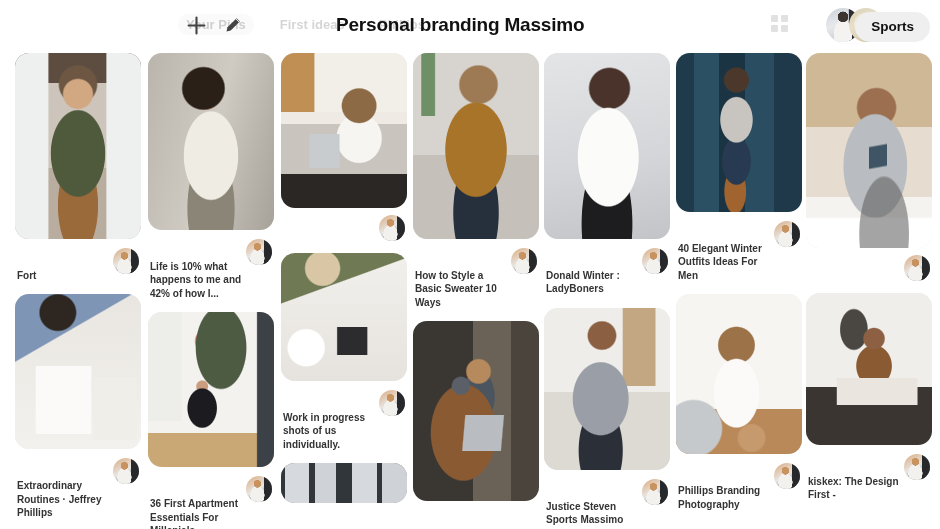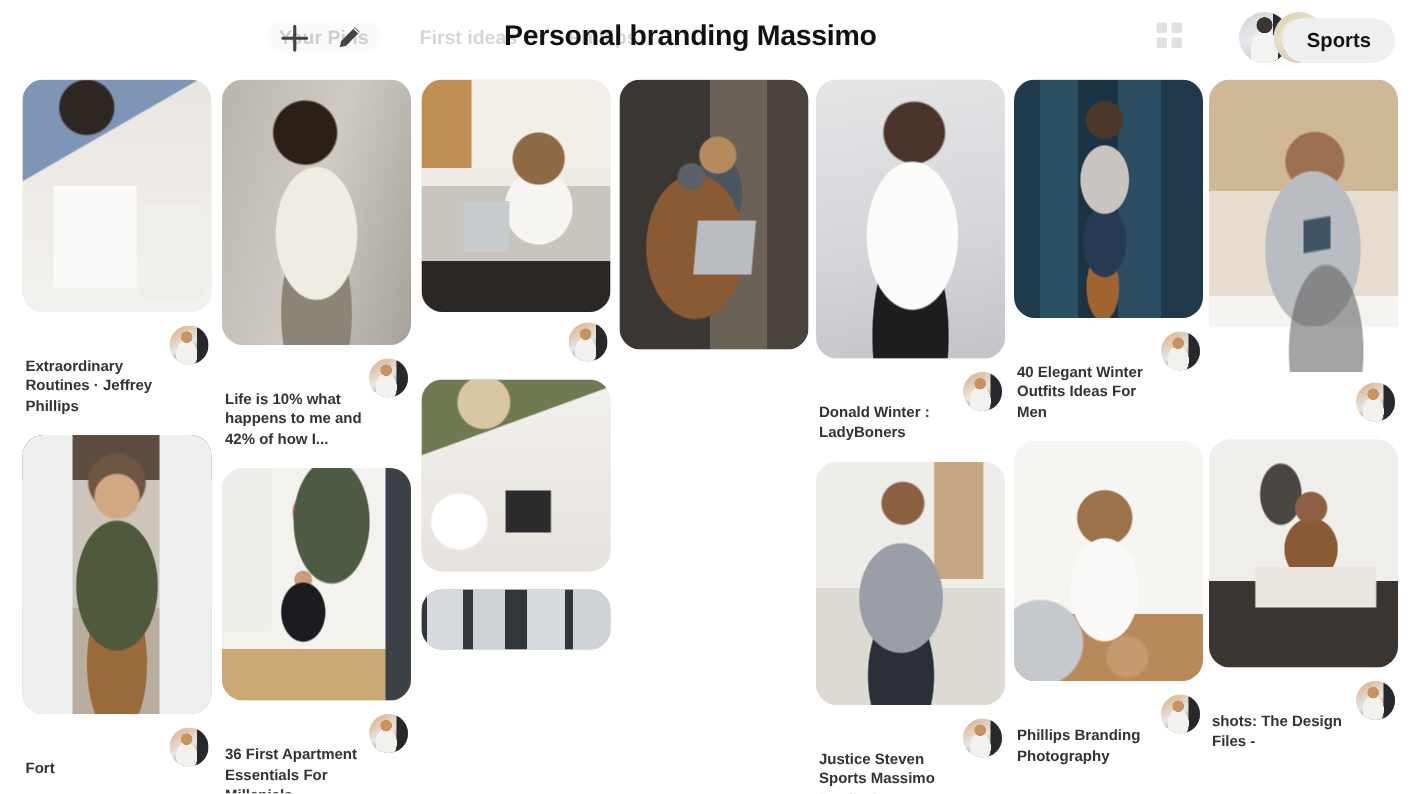--- a/index.html
+++ b/index.html
@@ -221,48 +221,48 @@
       <span class="ph" style="background:radial-gradient(circle at 46% 46%, #efe7d2 0 40%, transparent 41%)"></span>
     </span>
   </div>
 
   <button class="invite-btn">Sports</button>
 </div>
 
 <div class="board" id="board">
     <div class="column" style="left: 15px;">
       <div class="pin">
-        <div class="pin-img" style="height: 155px;">
-    <span class="ph" style="background:linear-gradient(180deg,#e9e6e1 0%,#f3f1ed 100%)"></span>
-    <span class="ph" style="background:linear-gradient(150deg,#7e95b5 0 42%, transparent 43%);height:56%"></span>
-    <span class="ph" style="background:radial-gradient(circle at 34% 12%, #2e2620 0 11%, transparent 12%)"></span>
-    <span class="ph" style="background:linear-gradient(90deg,transparent 0 16%, #fbfaf8 17% 60%, transparent 61%);top:46%;height:44%"></span>
-    <span class="ph" style="background:linear-gradient(90deg,transparent 0 62%, #f0eee9 63% 96%, transparent 97%);top:54%;height:40%"></span>
-        </div>
-        <div class="pin-meta">
-          <div class="pin-title">Extraordinary Routines · Jeffrey Phillips</div>
-          <div class="pin-avatar">
-  <span class="ph" style="background:linear-gradient(150deg,#d9a97d 0%,#e8e6e3 48%,#2e3136 100%)"></span>
-  <span class="ph" style="background:radial-gradient(circle at 44% 30%, #c8935f 0 16%, transparent 17%),
-    radial-gradient(ellipse at 44% 74%, #f3f1ee 0 34%, transparent 35%),
-    linear-gradient(90deg, transparent 0 70%, #26282c 71% 100%)"></span>
-          </div>
-        </div>
-      </div>
-      <div class="pin">
         <div class="pin-img" style="height: 186px;">
     <span class="ph" style="background:linear-gradient(180deg,#5d4d40 0 16%,#cdc5bb 16% 62%,#b9ada0 62% 100%)"></span>
     <span class="ph" style="background:linear-gradient(90deg,#eef0ef 6% 26%, transparent 27% 72%, #eef0ef 73% 94%)"></span>
     <span class="ph" style="background:radial-gradient(circle at 50% 22%, #d2a883 0 9%, transparent 10%),
       radial-gradient(circle at 50% 17%, #6d5743 0 11%, transparent 12%)"></span>
     <span class="ph" style="background:radial-gradient(ellipse at 50% 54%, #4f5a3c 0 30%, transparent 31%),
       radial-gradient(ellipse at 50% 82%, #9a6a3a 0 22%, transparent 23%)"></span>
         </div>
         <div class="pin-meta">
           <div class="pin-title">Fort</div>
+          <div class="pin-avatar">
+  <span class="ph" style="background:linear-gradient(150deg,#d9a97d 0%,#e8e6e3 48%,#2e3136 100%)"></span>
+  <span class="ph" style="background:radial-gradient(circle at 44% 30%, #c8935f 0 16%, transparent 17%),
+    radial-gradient(ellipse at 44% 74%, #f3f1ee 0 34%, transparent 35%),
+    linear-gradient(90deg, transparent 0 70%, #26282c 71% 100%)"></span>
+          </div>
+        </div>
+      </div>
+      <div class="pin">
+        <div class="pin-img" style="height: 155px;">
+    <span class="ph" style="background:linear-gradient(180deg,#e9e6e1 0%,#f3f1ed 100%)"></span>
+    <span class="ph" style="background:linear-gradient(150deg,#7e95b5 0 42%, transparent 43%);height:56%"></span>
+    <span class="ph" style="background:radial-gradient(circle at 34% 12%, #2e2620 0 11%, transparent 12%)"></span>
+    <span class="ph" style="background:linear-gradient(90deg,transparent 0 16%, #fbfaf8 17% 60%, transparent 61%);top:46%;height:44%"></span>
+    <span class="ph" style="background:linear-gradient(90deg,transparent 0 62%, #f0eee9 63% 96%, transparent 97%);top:54%;height:40%"></span>
+        </div>
+        <div class="pin-meta">
+          <div class="pin-title">Extraordinary Routines · Jeffrey Phillips</div>
           <div class="pin-avatar">
   <span class="ph" style="background:linear-gradient(150deg,#d9a97d 0%,#e8e6e3 48%,#2e3136 100%)"></span>
   <span class="ph" style="background:radial-gradient(circle at 44% 30%, #c8935f 0 16%, transparent 17%),
     radial-gradient(ellipse at 44% 74%, #f3f1ee 0 34%, transparent 35%),
     linear-gradient(90deg, transparent 0 70%, #26282c 71% 100%)"></span>
           </div>
         </div>
       </div>
     </div>
     <div class="column" style="left: 148px;">
@@ -325,29 +325,56 @@
         </div>
       </div>
       <div class="pin">
         <div class="pin-img" style="height: 128px;">
     <span class="ph" style="background:linear-gradient(180deg,#f2f0ec 0%,#e6e3de 100%)"></span>
     <span class="ph" style="background:linear-gradient(160deg,#6f7a55 0 40%, transparent 41%);height:62%"></span>
     <span class="ph" style="background:radial-gradient(circle at 33% 12%, #d9c6a4 0 12%, transparent 13%)"></span>
     <span class="ph" style="background:radial-gradient(circle at 20% 74%, #ffffff 0 13%, transparent 14%)"></span>
     <span class="ph" style="background:linear-gradient(90deg,transparent 0 44%, #2c2c2e 45% 68%, transparent 69%);top:58%;height:22%"></span>
         </div>
+        <div class="pin-meta">
+          <div class="pin-title">Work in progress shots of us individually.</div>
+          <div class="pin-avatar">
+  <span class="ph" style="background:linear-gradient(150deg,#d9a97d 0%,#e8e6e3 48%,#2e3136 100%)"></span>
+  <span class="ph" style="background:radial-gradient(circle at 44% 30%, #c8935f 0 16%, transparent 17%),
+    radial-gradient(ellipse at 44% 74%, #f3f1ee 0 34%, transparent 35%),
+    linear-gradient(90deg, transparent 0 70%, #26282c 71% 100%)"></span>
+          </div>
+        </div>
       </div>
       <div class="pin">
         <div class="pin-img" style="height: 40px;">
     <span class="ph" style="background:linear-gradient(180deg,#7a6a55 0 14%,#8e9296 14% 100%)"></span>
     <span class="ph" style="background:linear-gradient(90deg,#31363a 0 3%, #d6dade 3% 22%, #31363a 22% 27%, #cfd3d7 27% 44%, #31363a 44% 56%, #d6dade 56% 76%, #31363a 76% 80%, #cfd3d7 80% 100%)"></span>
         </div>
       </div>
     </div>
     <div class="column" style="left: 413px;">
+      <div class="pin">
+        <div class="pin-img" style="height: 186px;">
+    <span class="ph" style="background:linear-gradient(180deg,#d7d3cf 0 55%,#c5c0ba 55% 100%)"></span>
+    <span class="ph" style="background:radial-gradient(circle at 52% 17%, #9d7a54 0 11%, transparent 12%)"></span>
+    <span class="ph" style="background:radial-gradient(ellipse at 50% 52%, #a8742a 0 34%, transparent 35%),
+      radial-gradient(ellipse at 50% 86%, #26303c 0 25%, transparent 26%)"></span>
+    <span class="ph" style="background:linear-gradient(90deg,transparent 0 6%, #6f8f66 7% 17%, transparent 18%);height:34%"></span>
+        </div>
+        <div class="pin-meta">
+          <div class="pin-title">How to Style a Basic Sweater 10 Ways</div>
+          <div class="pin-avatar">
+  <span class="ph" style="background:linear-gradient(150deg,#d9a97d 0%,#e8e6e3 48%,#2e3136 100%)"></span>
+  <span class="ph" style="background:radial-gradient(circle at 44% 30%, #c8935f 0 16%, transparent 17%),
+    radial-gradient(ellipse at 44% 74%, #f3f1ee 0 34%, transparent 35%),
+    linear-gradient(90deg, transparent 0 70%, #26282c 71% 100%)"></span>
+          </div>
+        </div>
+      </div>
       <div class="pin">
         <div class="pin-img" style="height: 180px;">
     <span class="ph" style="background:linear-gradient(90deg,#3a3733 0 48%,#6b6257 48% 78%,#4a443c 78% 100%)"></span>
     <span class="ph" style="background:radial-gradient(circle at 52% 28%, #b68a5d 0 8%, transparent 9%),
       radial-gradient(ellipse at 52% 42%, #4a5560 0 17%, transparent 18%)"></span>
     <span class="ph" style="background:radial-gradient(ellipse at 40% 62%, #8a5a33 0 30%, transparent 31%)"></span>
     <span class="ph" style="background:linear-gradient(95deg,transparent 0 40%, #b9bdc1 41% 70%, transparent 71%);top:52%;height:20%"></span>
     <span class="ph" style="background:radial-gradient(circle at 38% 36%, #5b6068 0 6%, transparent 7%)"></span>
         </div>
       </div>
@@ -450,21 +477,21 @@
       </div>
       <div class="pin">
         <div class="pin-img" style="height: 152px;">
     <span class="ph" style="background:linear-gradient(180deg,#f0eeea 0 62%,#3a3531 62% 100%)"></span>
     <span class="ph" style="background:radial-gradient(ellipse at 38% 24%, #4a4642 0 12%, transparent 13%)"></span>
     <span class="ph" style="background:radial-gradient(circle at 54% 30%, #8d6043 0 8%, transparent 9%),
       radial-gradient(ellipse at 54% 48%, #8a5a33 0 18%, transparent 19%)"></span>
     <span class="ph" style="background:linear-gradient(90deg,transparent 0 24%, #eae6df 25% 88%, transparent 89%);top:56%;height:18%"></span>
         </div>
         <div class="pin-meta">
-          <div class="pin-title">shots: The Design Files -</div>
+          <div class="pin-title">kiskex: The Design First -</div>
           <div class="pin-avatar">
   <span class="ph" style="background:linear-gradient(150deg,#d9a97d 0%,#e8e6e3 48%,#2e3136 100%)"></span>
   <span class="ph" style="background:radial-gradient(circle at 44% 30%, #c8935f 0 16%, transparent 17%),
     radial-gradient(ellipse at 44% 74%, #f3f1ee 0 34%, transparent 35%),
     linear-gradient(90deg, transparent 0 70%, #26282c 71% 100%)"></span>
           </div>
         </div>
       </div>
     </div>
   </div>

